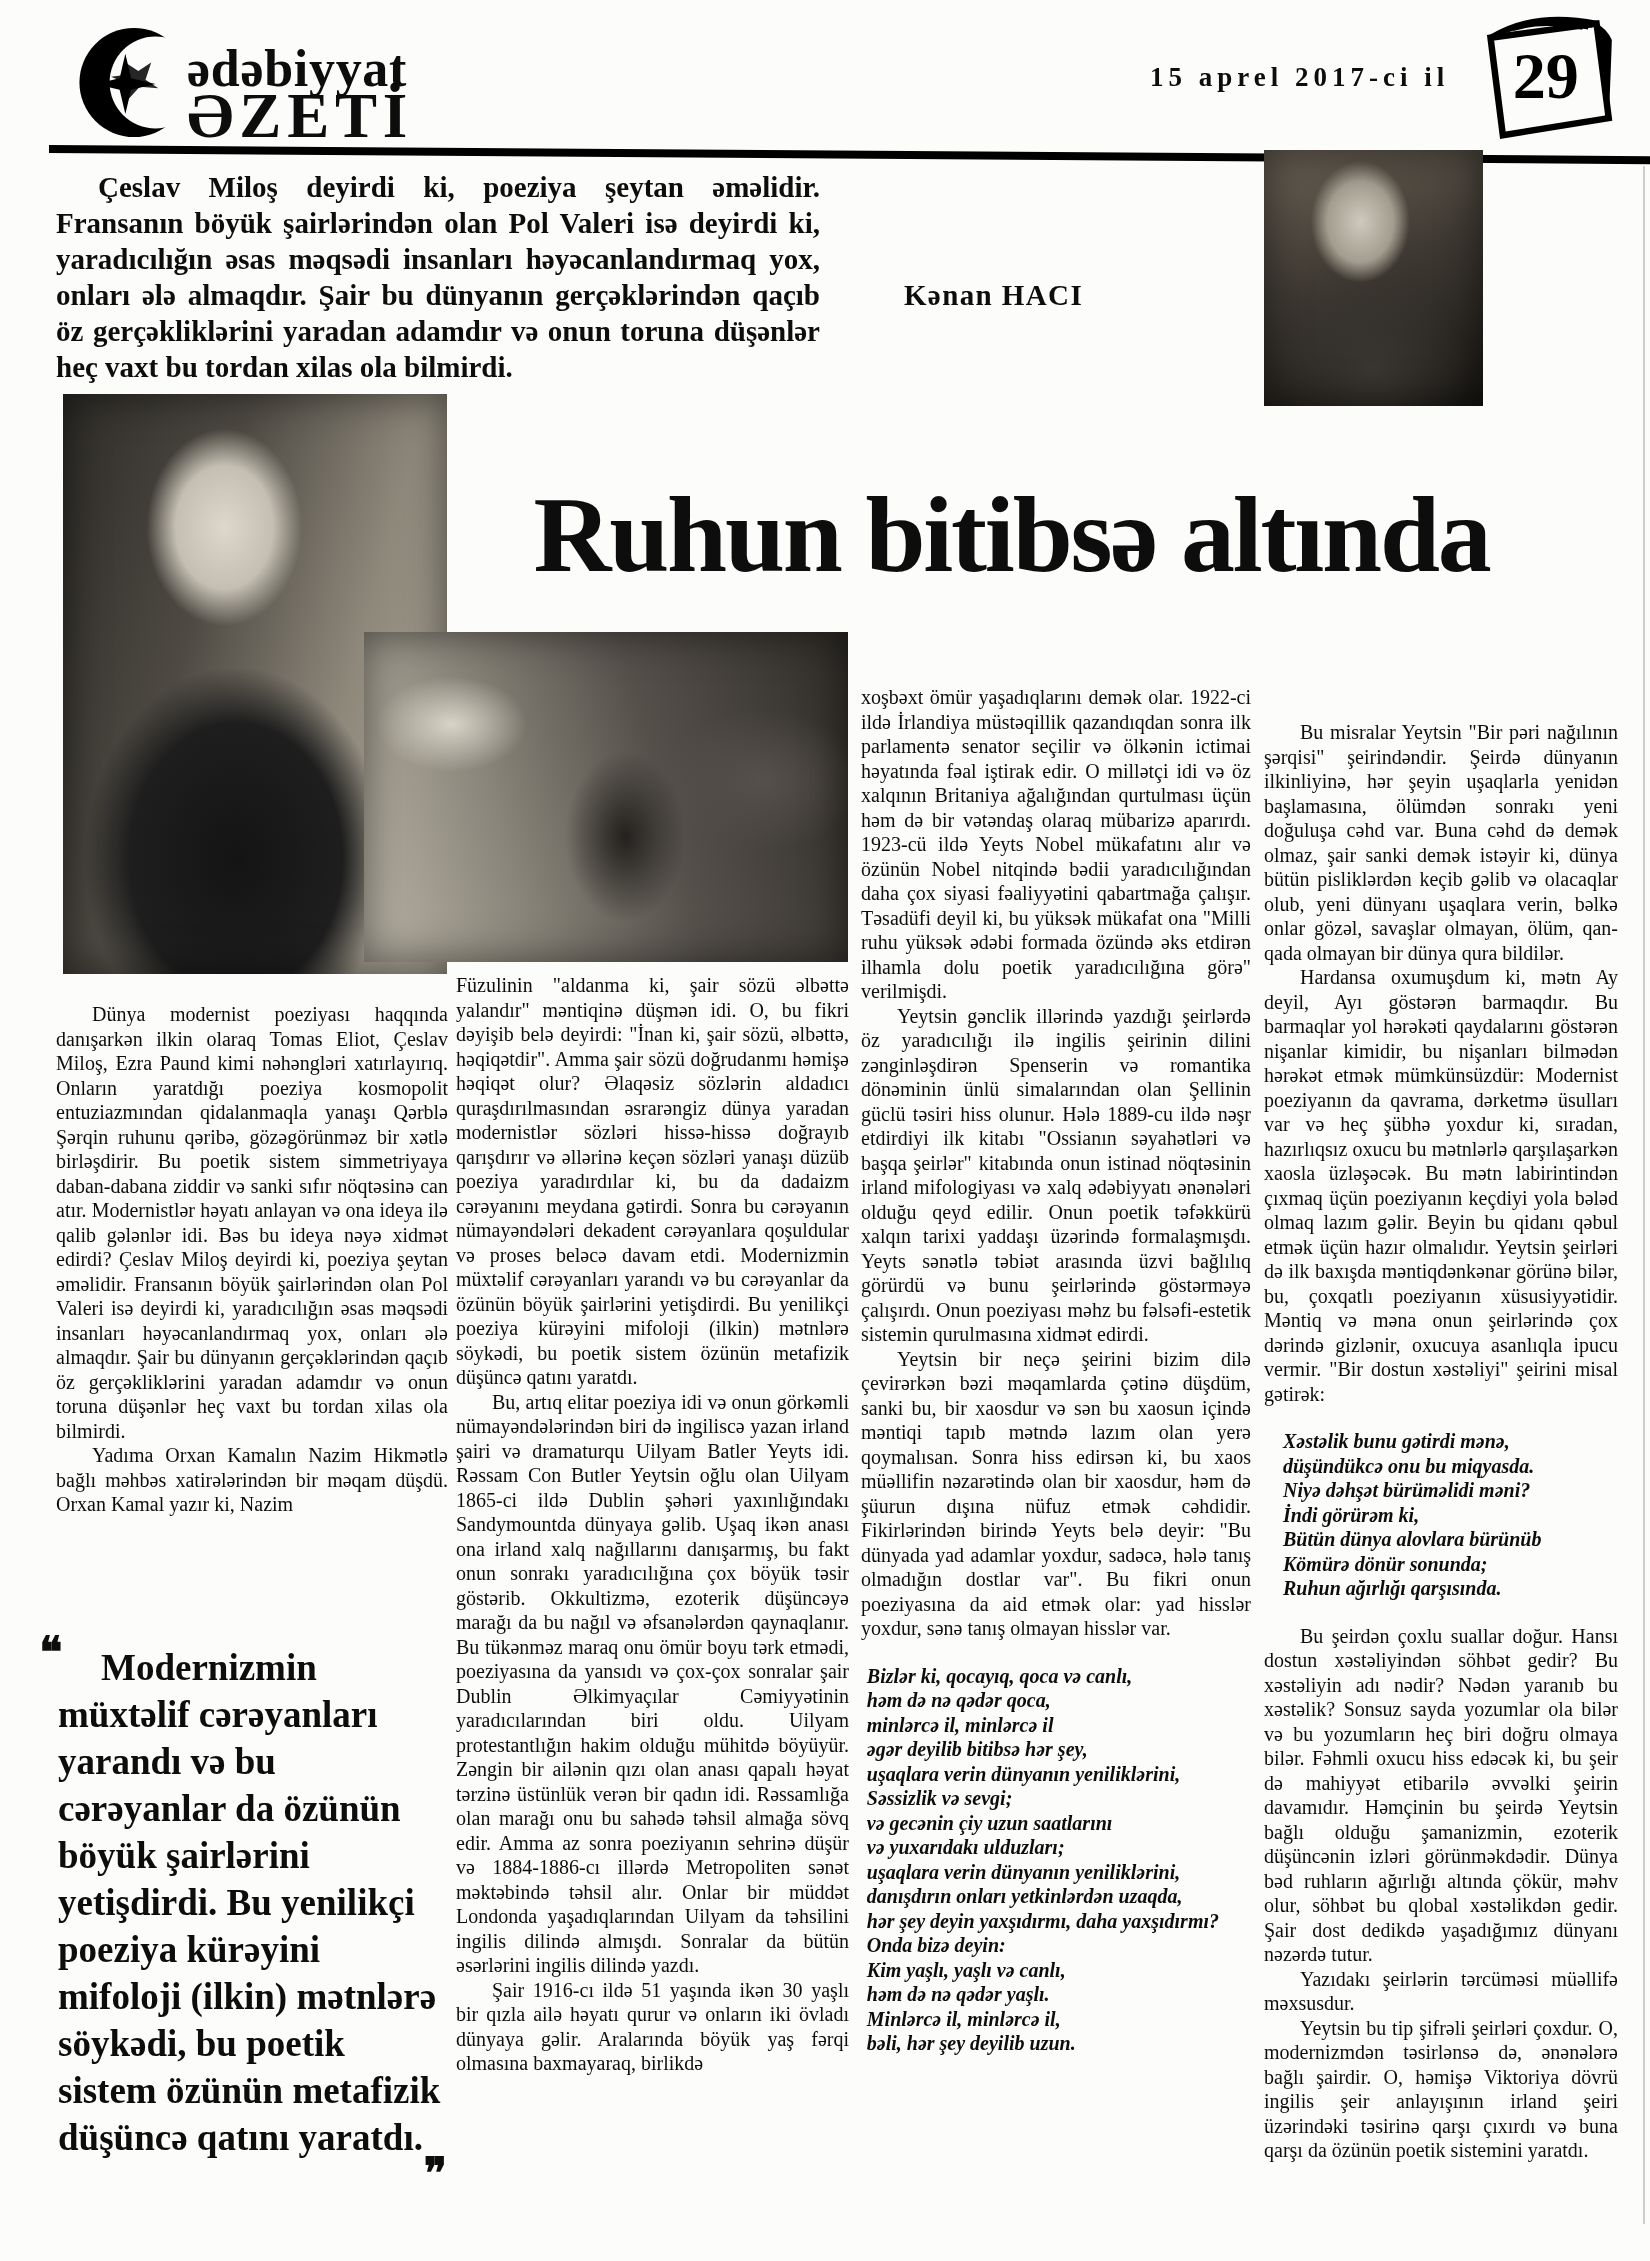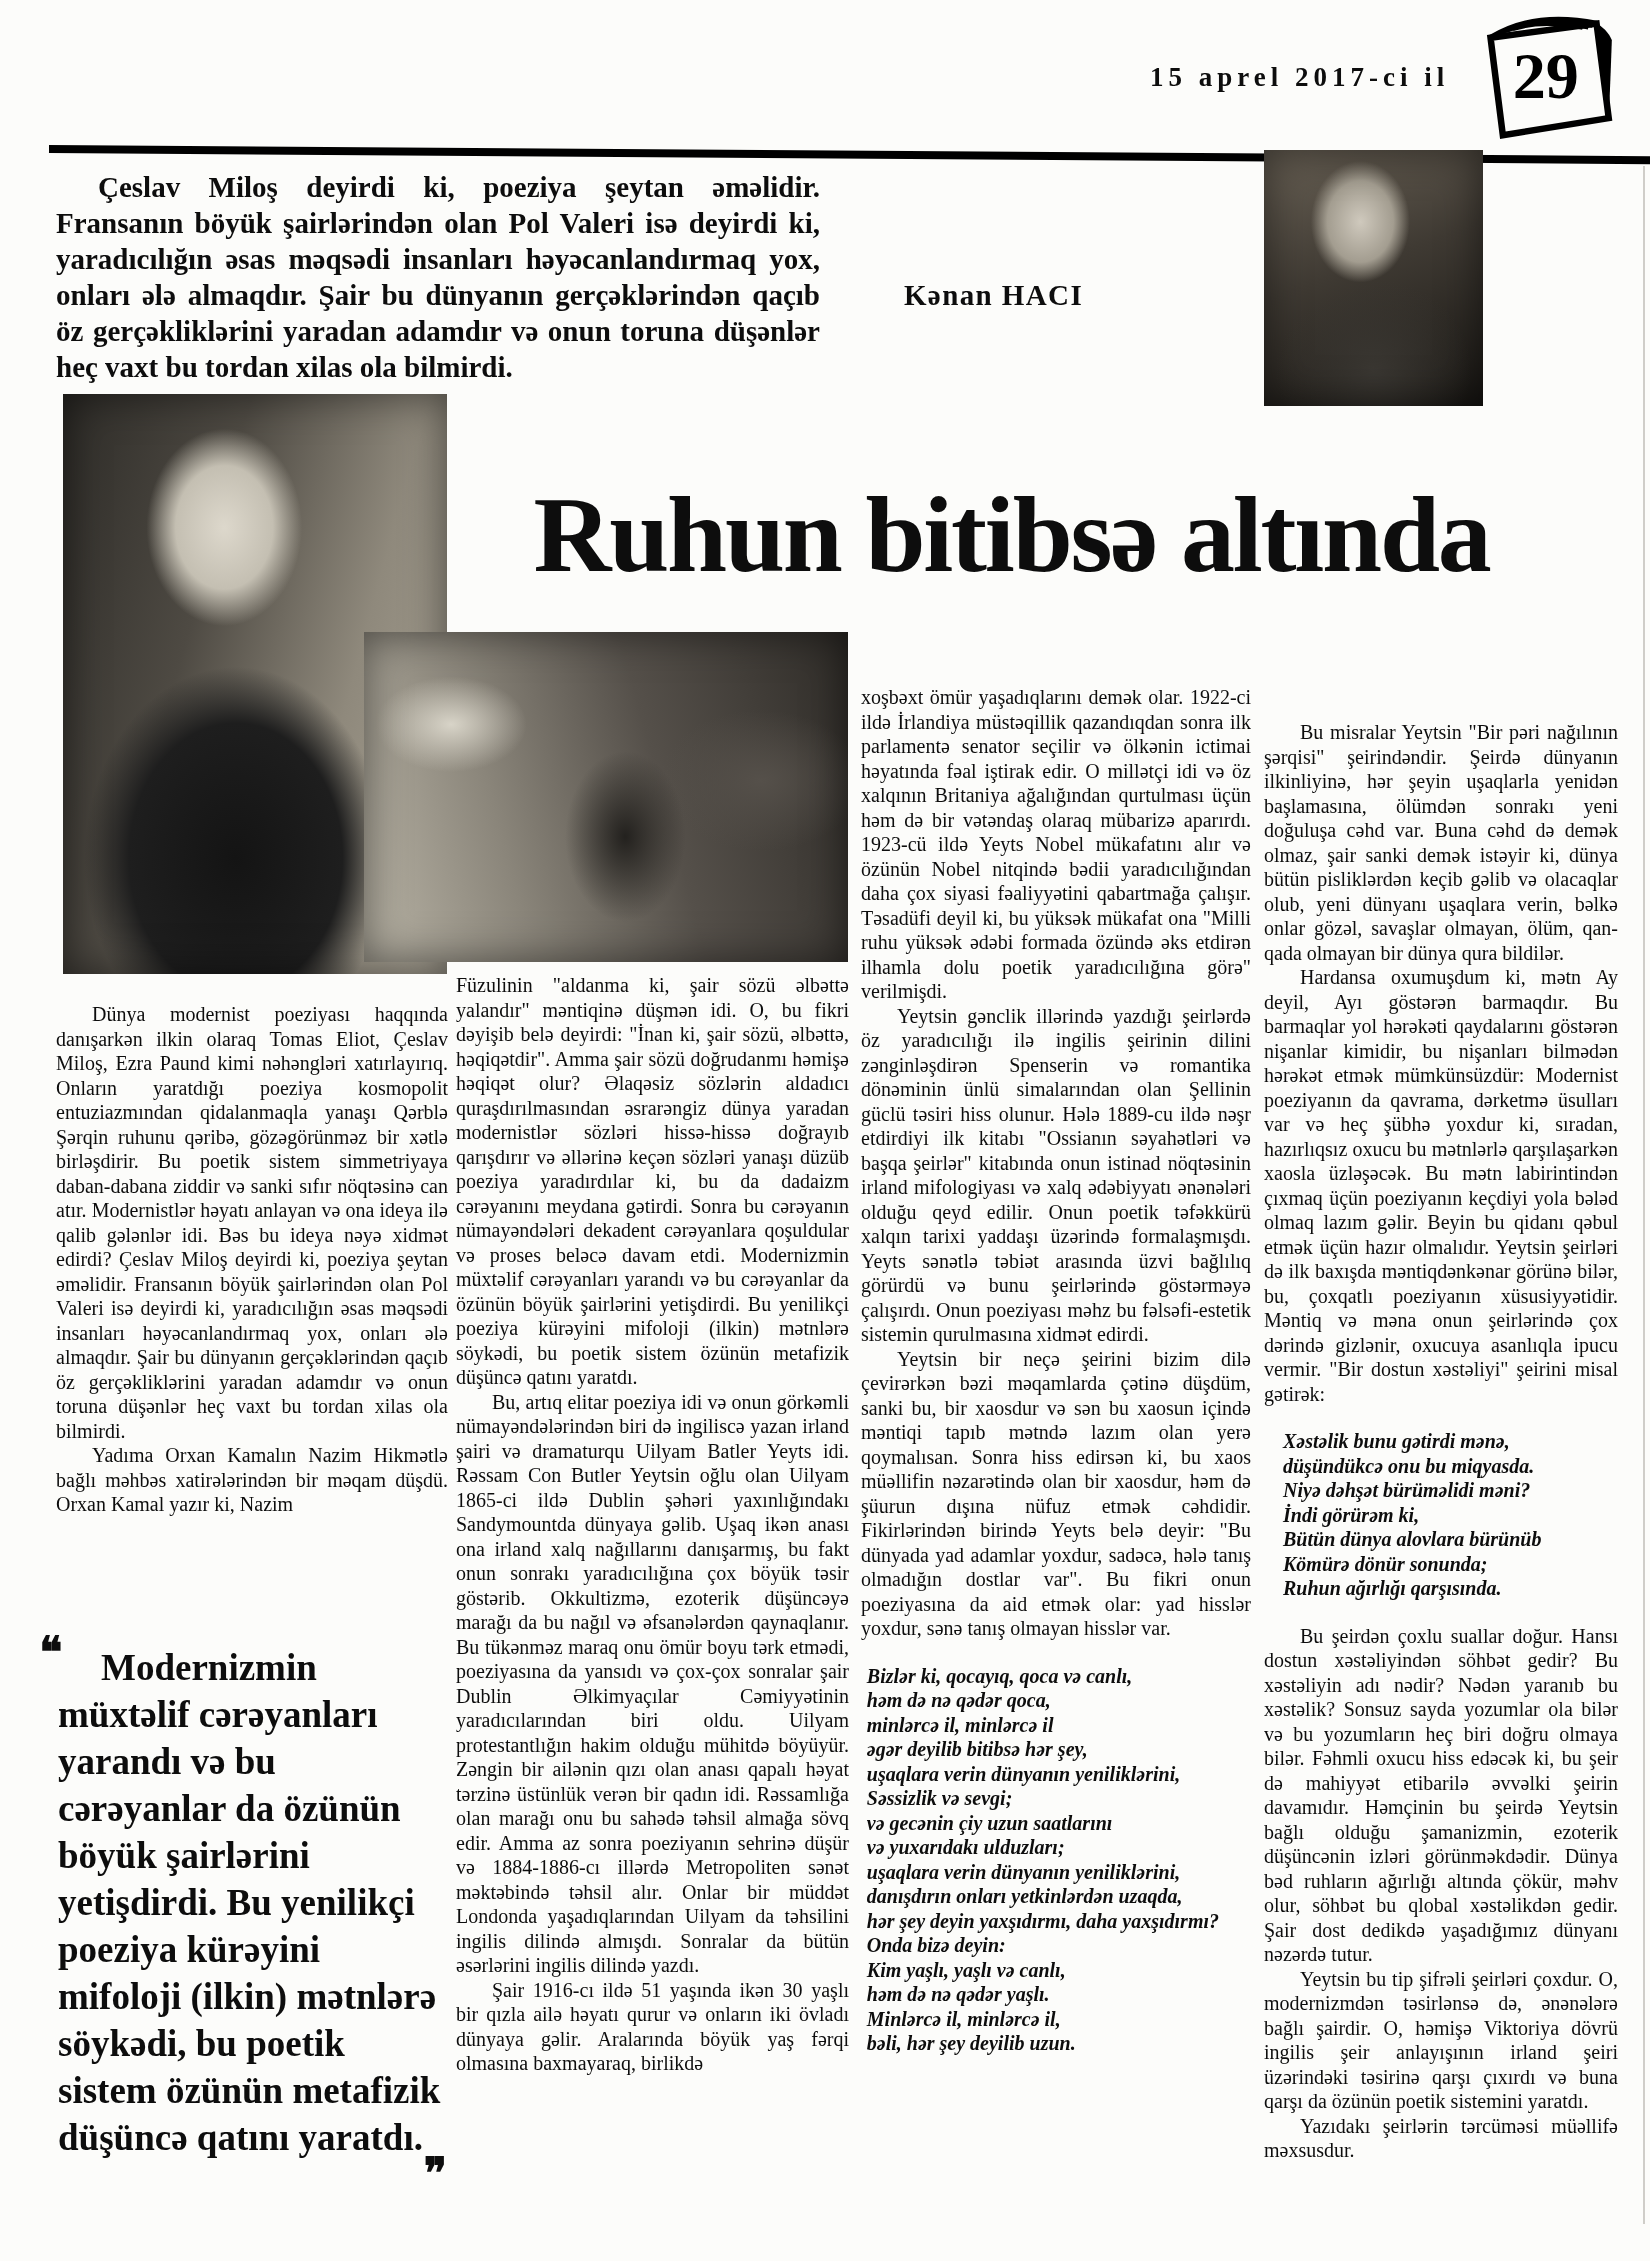--- a/index.html
+++ b/index.html
@@ -62,20 +62,34 @@
   .pullquote .pq-text{text-indent:43px;display:block;}
   .pq-mark{position:absolute;font-size:43px;line-height:1;}
   .pq-open{left:-18.7px;top:-14.4px;}
   .pq-close{right:-5.8px;bottom:-33px;}
 </style>
 </head>
 <body>
 
 <div id="page">
 
+  <div class="masthead">
+    <svg class="logo-mark" viewBox="0 0 170 196">
+      <circle cx="78" cy="98" r="76" fill="#000"></circle>
+      <circle cx="108" cy="98" r="64" fill="#fcfcfa"></circle>
+      <g fill="#000">
+        <polygon points="66,58 74,92 108,100 74,108 66,142 58,108 24,100 58,92"></polygon>
+        <polygon points="66,70 84,82 102,70 94,94 112,106 86,104 66,126 70,100 46,90 62,88" opacity=".85"></polygon>
+      </g>
+    </svg>
+    <div class="masthead-text">
+      <div class="masthead-line1">ədəbiyyat</div>
+      <div class="masthead-line2">ƏZETİ</div>
+    </div>
+  </div>
 
   <div class="issue-date">15 aprel 2017-ci il</div>
   <svg class="page-badge" viewBox="0 0 230 186">
     <g transform="rotate(-3 115 95)">
       <path d="M38 40 L186 28 L196 160 L48 176 Z" fill="#fcfcfa" stroke="#000" stroke-width="9"></path>
       <path d="M38 40 Q100 6 186 28" fill="none" stroke="#000" stroke-width="8"></path>
       <path d="M50 36 Q104 12 180 32 M60 33 Q106 16 174 34 M70 31 Q110 20 166 34" fill="none" stroke="#000" stroke-width="3"></path>
       <path d="M186 28 L196 160 Q200 120 206 52 Q200 36 186 28Z" fill="#000"></path>
     </g>
     <text x="112" y="128" text-anchor="middle" class="num">29</text>
@@ -140,18 +154,18 @@
     <div class="verse">
       <div>Xəstəlik bunu gətirdi mənə,</div>
       <div>düşündükcə onu bu miqyasda.</div>
       <div>Niyə dəhşət bürüməlidi məni?</div>
       <div>İndi görürəm ki,</div>
       <div>Bütün dünya alovlara bürünüb</div>
       <div>Kömürə dönür sonunda;</div>
       <div>Ruhun ağırlığı qarşısında.</div>
     </div>
     <p>Bu şeirdən çoxlu suallar doğur. Hansı dostun xəstəliyindən söhbət gedir? Bu xəstəliyin adı nədir? Nədən yaranıb bu xəstəlik? Sonsuz sayda yozumlar ola bilər və bu yozumların heç biri doğru olmaya bilər. Fəhmli oxucu hiss edəcək ki, bu şeir də mahiyyət etibarilə əvvəlki şeirin davamıdır. Həmçinin bu şeirdə Yeytsin bağlı olduğu şamanizmin, ezoterik düşüncənin izləri görünməkdədir. Dünya bəd ruhların ağırlığı altında çökür, məhv olur, söhbət bu qlobal xəstəlikdən gedir. Şair dost dedikdə yaşadığımız dünyanı nəzərdə tutur.</p>
+    <p>Yazıdakı şeirlərin tərcüməsi müəllifə məxsusdur.</p>
     <p>Yeytsin bu tip şifrəli şeirləri çoxdur. O, modernizmdən təsirlənsə də, ənənələrə bağlı şairdir. O, həmişə Viktoriya dövrü ingilis şeir anlayışının irland şeiri üzərindəki təsirinə qarşı çıxırdı və buna qarşı da özünün poetik sistemini yaratdı.</p>
-    <p>Yazıdakı şeirlərin tərcüməsi müəllifə məxsusdur.</p>
   </div>
 
 </div>
 
 
 </body></html>

